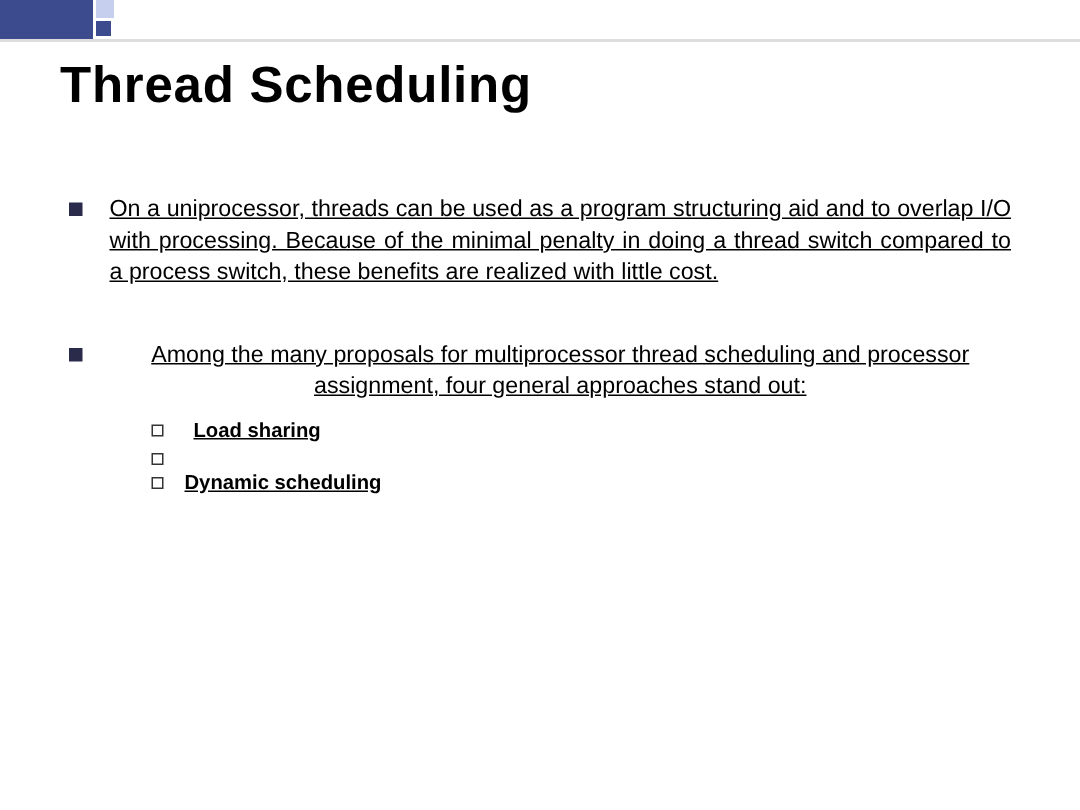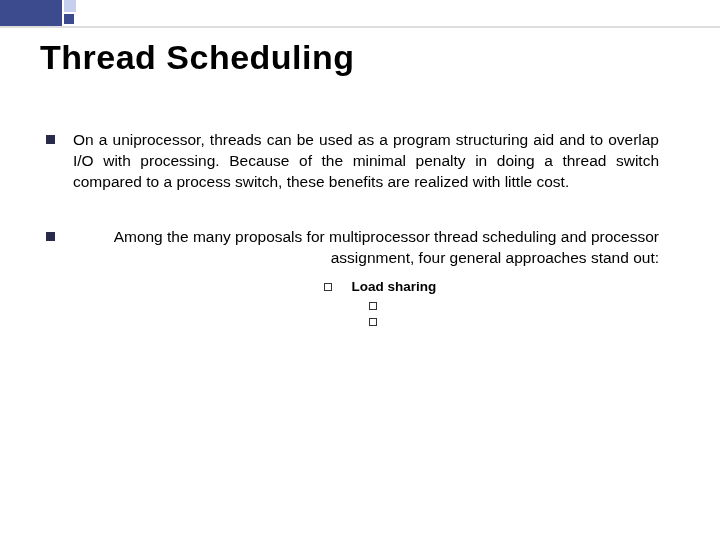--- a/index.html
+++ b/index.html
@@ -48,21 +48,22 @@
     left: 40px;
     font-size: 34px;
     font-weight: bold;
     color: #000;
     letter-spacing: 0.5px;
   }
   .content {
     position: absolute;
     top: 130px;
     left: 46px;
-    right: 61px;
+    right: 46px;
+    text-decoration: underline;
   }
   .bullet-row {
     display: flex;
     align-items: flex-start;
     margin-bottom: 34px;
   }
   .sq-bullet {
     width: 9px;
     height: 9px;
     background: #2a2a4a;
@@ -77,21 +78,20 @@
     color: #000;
   }
   .sub-list {
     margin-top: 10px;
     margin-left: 28px;
   }
   .sub-row {
     display: flex;
     align-items: flex-start;
     margin-bottom: 4px;
-    justify-content: center;
   }
   .hollow-bullet {
     width: 8px;
     height: 8px;
     border: 1px solid #333;
     background: #fff;
     flex: 0 0 auto;
     margin-top: 4px;
     margin-right: 14px;
   }
@@ -115,30 +115,31 @@
   <div class="content">
 
     <div class="bullet-row">
       <div class="sq-bullet"></div>
       <div class="bullet-text">On a uniprocessor, threads can be used as a program structuring aid and to overlap I/O with processing. Because of the minimal penalty in doing a thread switch compared to a process switch, these benefits are realized with little cost.</div>
     </div>
 
     <div class="bullet-row" style="margin-bottom:0;">
       <div class="sq-bullet"></div>
       <div style="flex:1;">
-        <div class="bullet-text" style="text-align:right;">Among the many proposals for multiprocessor thread scheduling and processor assignment, four general approaches stand out:</div>
+        <div class="bullet-text" style="text-align:center;">Among the many proposals for multiprocessor thread scheduling and processor assignment, four general approaches stand out:</div>
         <div class="sub-list">
           <div class="sub-row">
             <div class="hollow-bullet"></div>
             <div class="sub-text" style="margin-left:6px;">Load sharing</div>
           </div>
           <div class="sub-row">
             <div class="hollow-bullet"></div>
           </div>
           <div class="sub-row">
             <div class="hollow-bullet"></div>
+            <div class="sub-text">Dynamic scheduling</div>
           </div>
         </div>
       </div>
     </div>
 
   </div>
 </div>
 
 </body></html>

